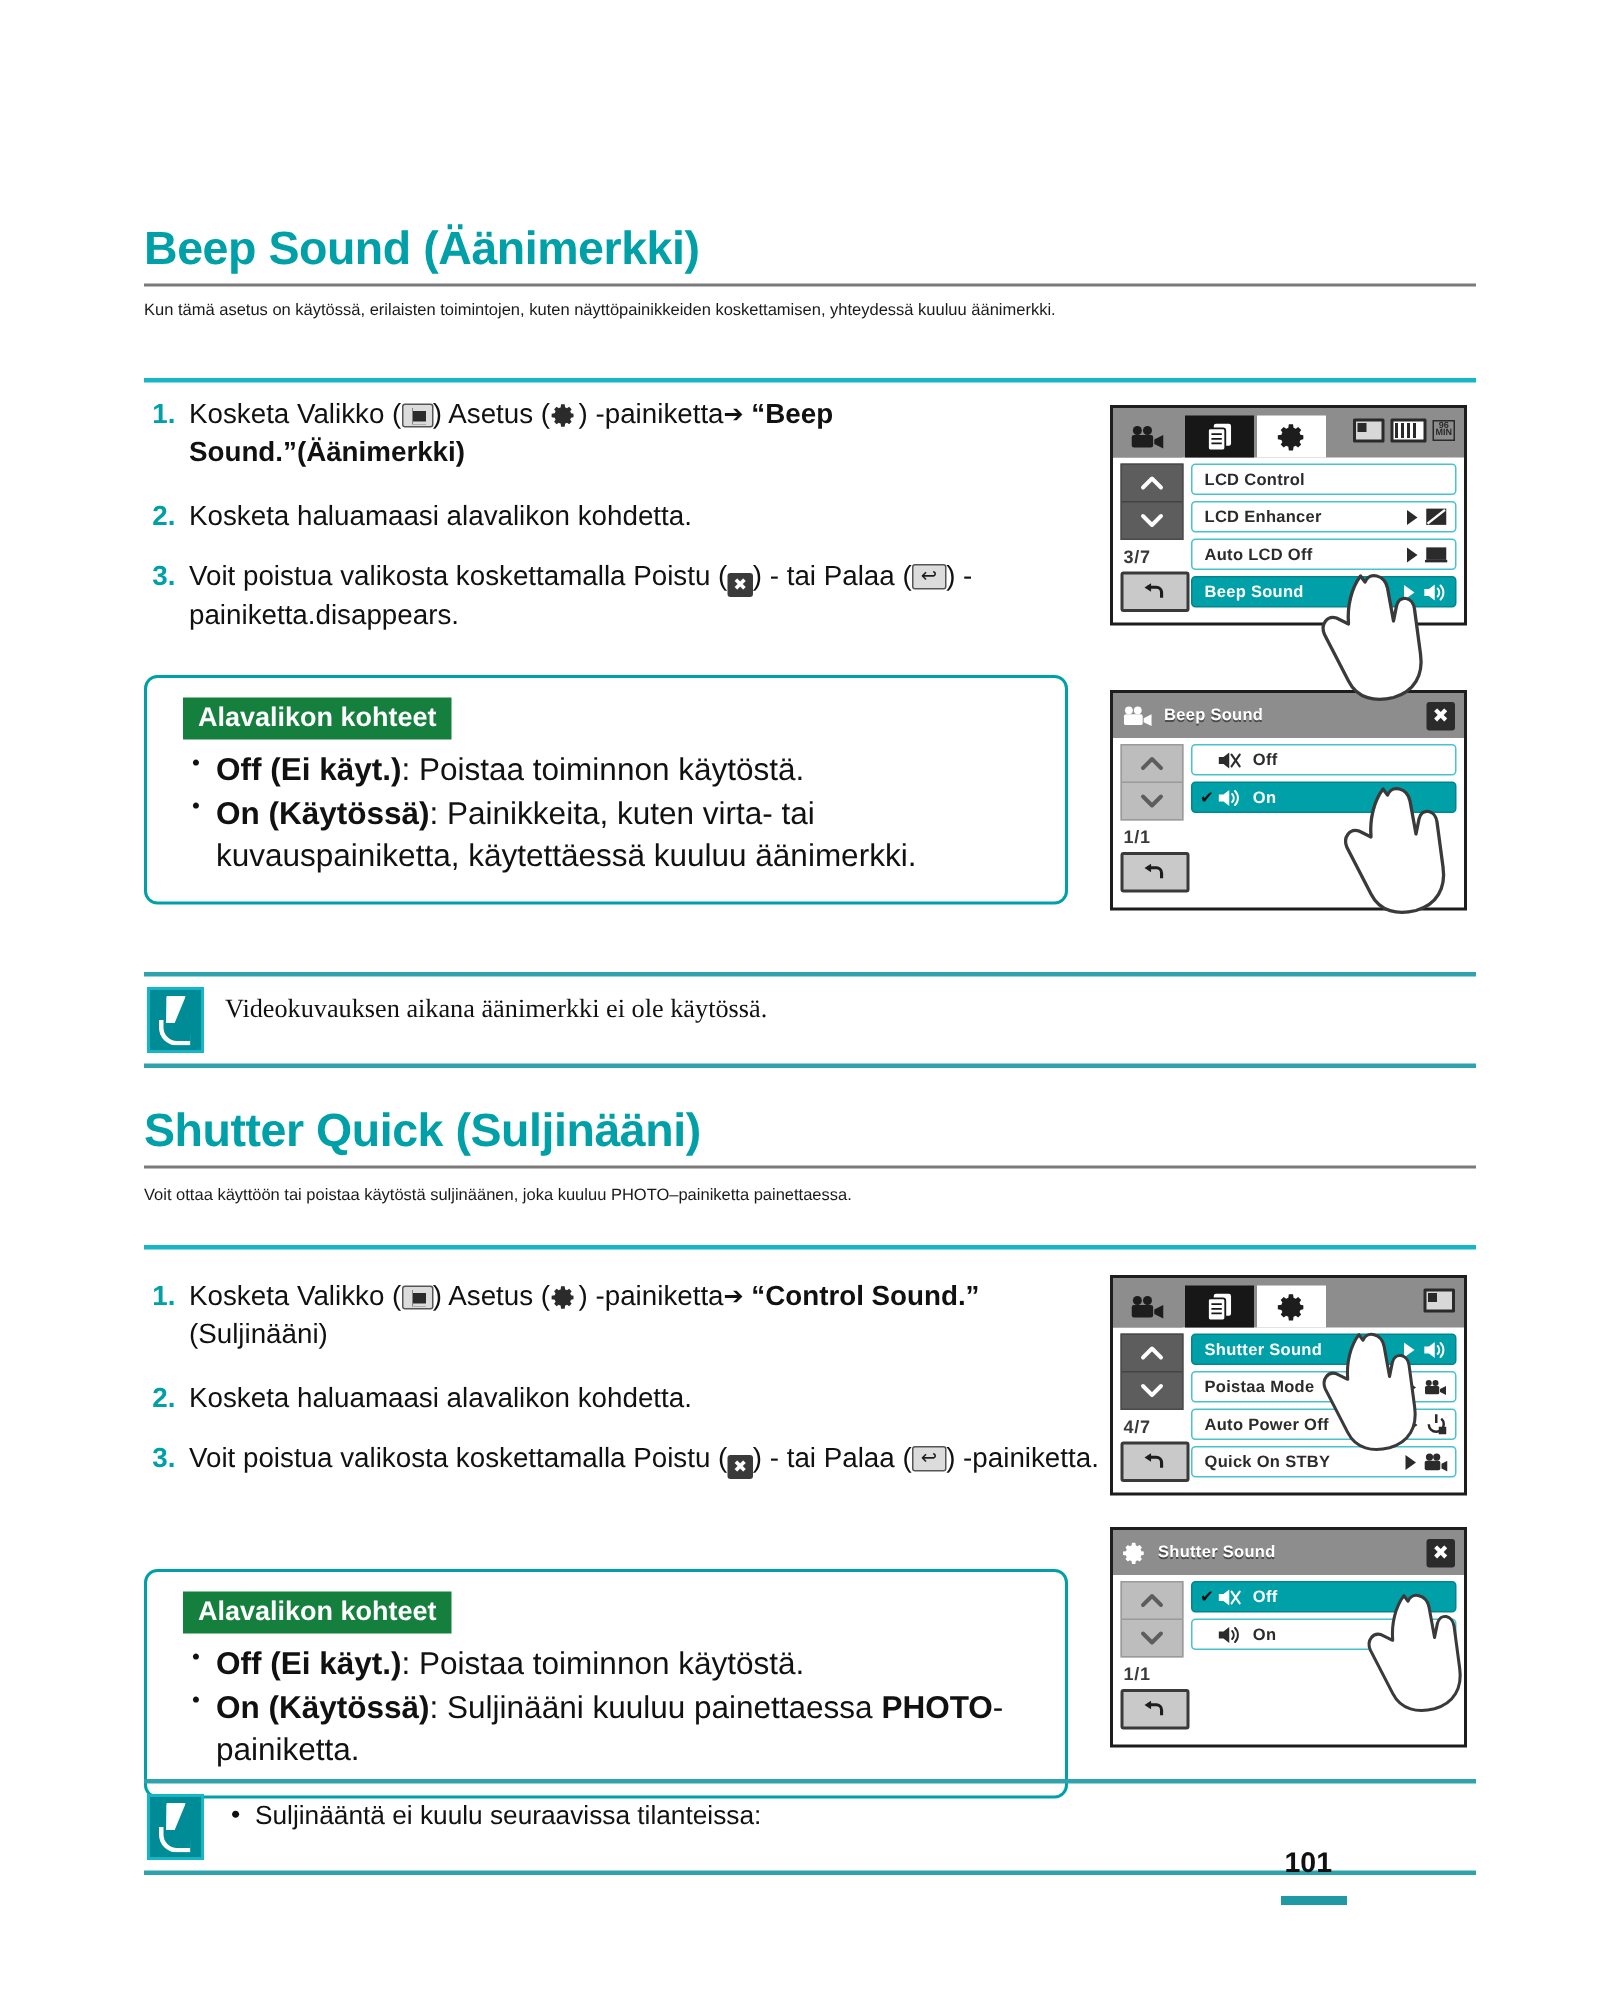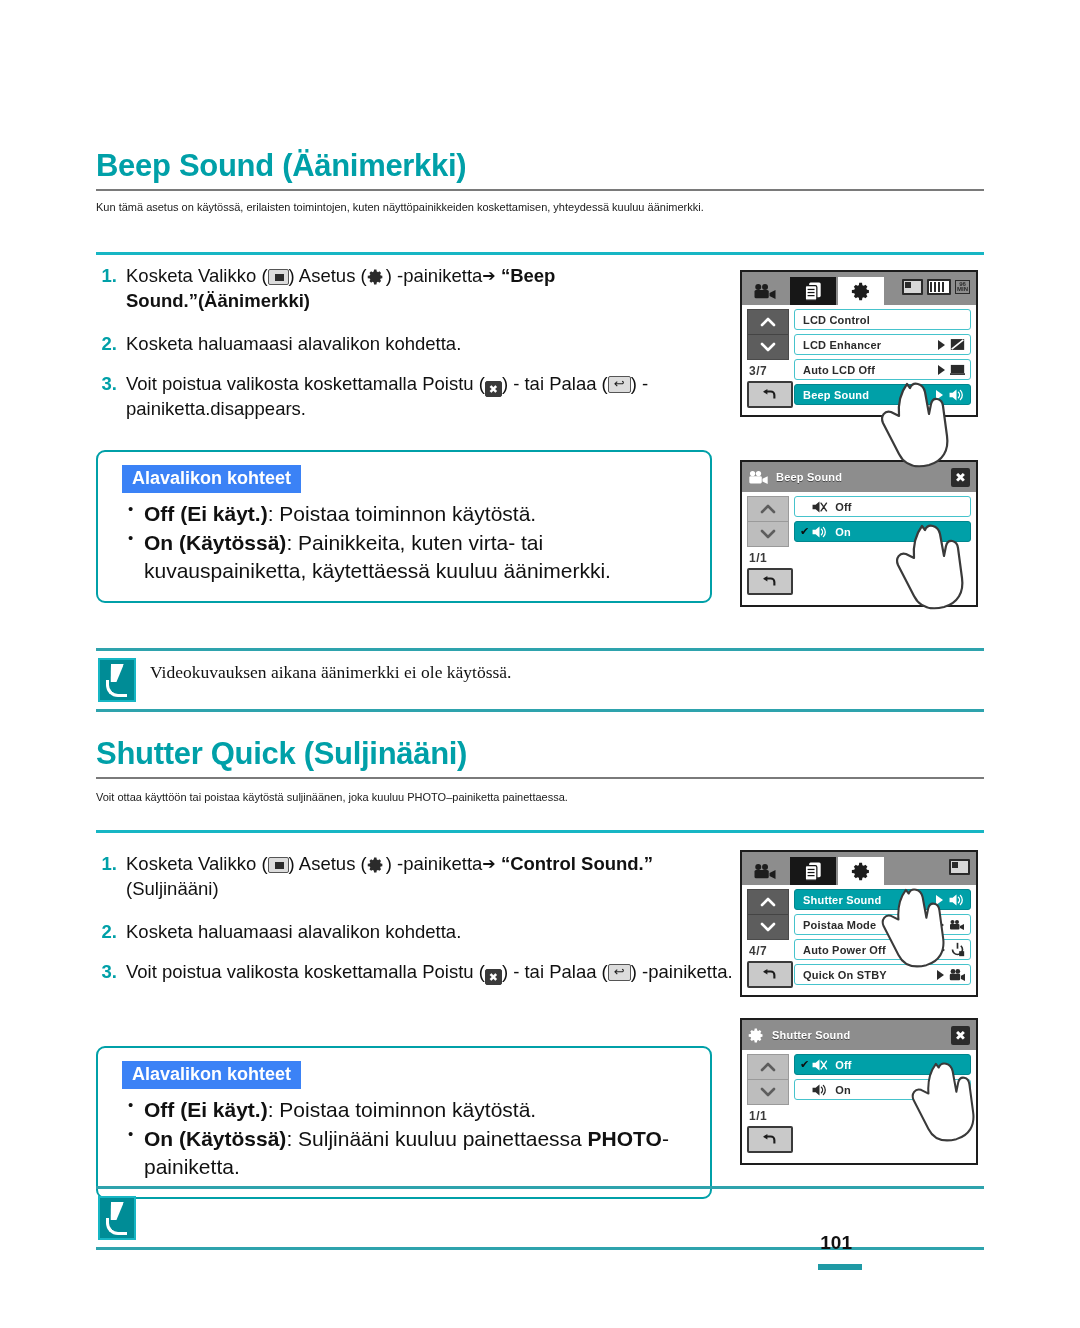--- a/index.html
+++ b/index.html
@@ -1,21 +1,21 @@
 <!DOCTYPE html>
 <html><head>
 <meta charset="utf-8">
 <style>
   html,body{margin:0;padding:0;}
   body{
     width:1080px;height:1328px;background:#ffffff;
     font-family:"Liberation Sans","DejaVu Sans",sans-serif;
     color:#1a1a1a;position:relative;overflow:hidden;
   }
-  .page{position:absolute;left:0;top:0;width:888px;height:1328px;}
+  .page{position:absolute;left:0;top:0;width:888px;height:1328px;padding-left:36px;}
 
   
   .sec-head{position:absolute;left:96px;width:888px;}
   .sec-title{
     font-size:31px;font-weight:bold;color:#00a0a8;letter-spacing:-.3px;
     line-height:1.05;padding-bottom:4px;white-space:nowrap;
   }
   .sec-rule{height:2px;background:#7a7a7a;margin-top:2px;}
 
   .sec-desc{
@@ -58,21 +58,21 @@
     font-size:13px;color:#1c1c1c;text-align:center;
   }
   .arrow-r{font-weight:bold;font-size:16px;vertical-align:1px;}
 
   
   .submenu{
     position:absolute;left:96px;box-sizing:border-box;
     border:2px solid #00a0a8;border-radius:9px;background:#fff;
   }
   .submenu-tag{
-    display:inline-block;background:#3b82f6;color:#fff;font-weight:bold;
+    display:inline-block;background:#15803d;color:#fff;font-weight:bold;
     font-size:18px;padding:3px 10px 4px 10px;margin:0 0 7px 0;
   }
   .submenu ul{margin:0;padding:0;list-style:none;}
   .submenu li{
     font-size:21px;line-height:1.34;color:#111;
     padding-left:22px;position:relative;margin-bottom:1px;
   }
   .submenu li::before{
     content:"\2022";position:absolute;left:6px;top:-1px;color:#111;font-size:15px;
   }
@@ -294,20 +294,21 @@
         <li><span class="b">Off (Ei käyt.)</span>: Poistaa toiminnon käytöstä.</li>
         <li><span class="b">On (Käytössä)</span>: Suljinääni kuuluu painettaessa <span class="b">PHOTO</span>-painiketta.</li>
       </ul></div>
 
   <div class="note" id="note-1" style="top:1186px;width:888px;">
       <div class="bar-top"></div>
       <div class="body">
         <div class="note-icon"></div>
         <div class="note-text">
           <ul>
+            <li>Suljinääntä ei kuulu seuraavissa tilanteissa:</li>
           </ul>
         </div>
       </div>
       <div class="bar-bot"></div>
     </div>
 
   <div class="pageno" style="top:1232px;">101</div>
   <div class="pageno-bar" style="top:1264px;"></div>
 
   <div id="lcd-0" class="lcd" style="left:740px;top:270px;">

